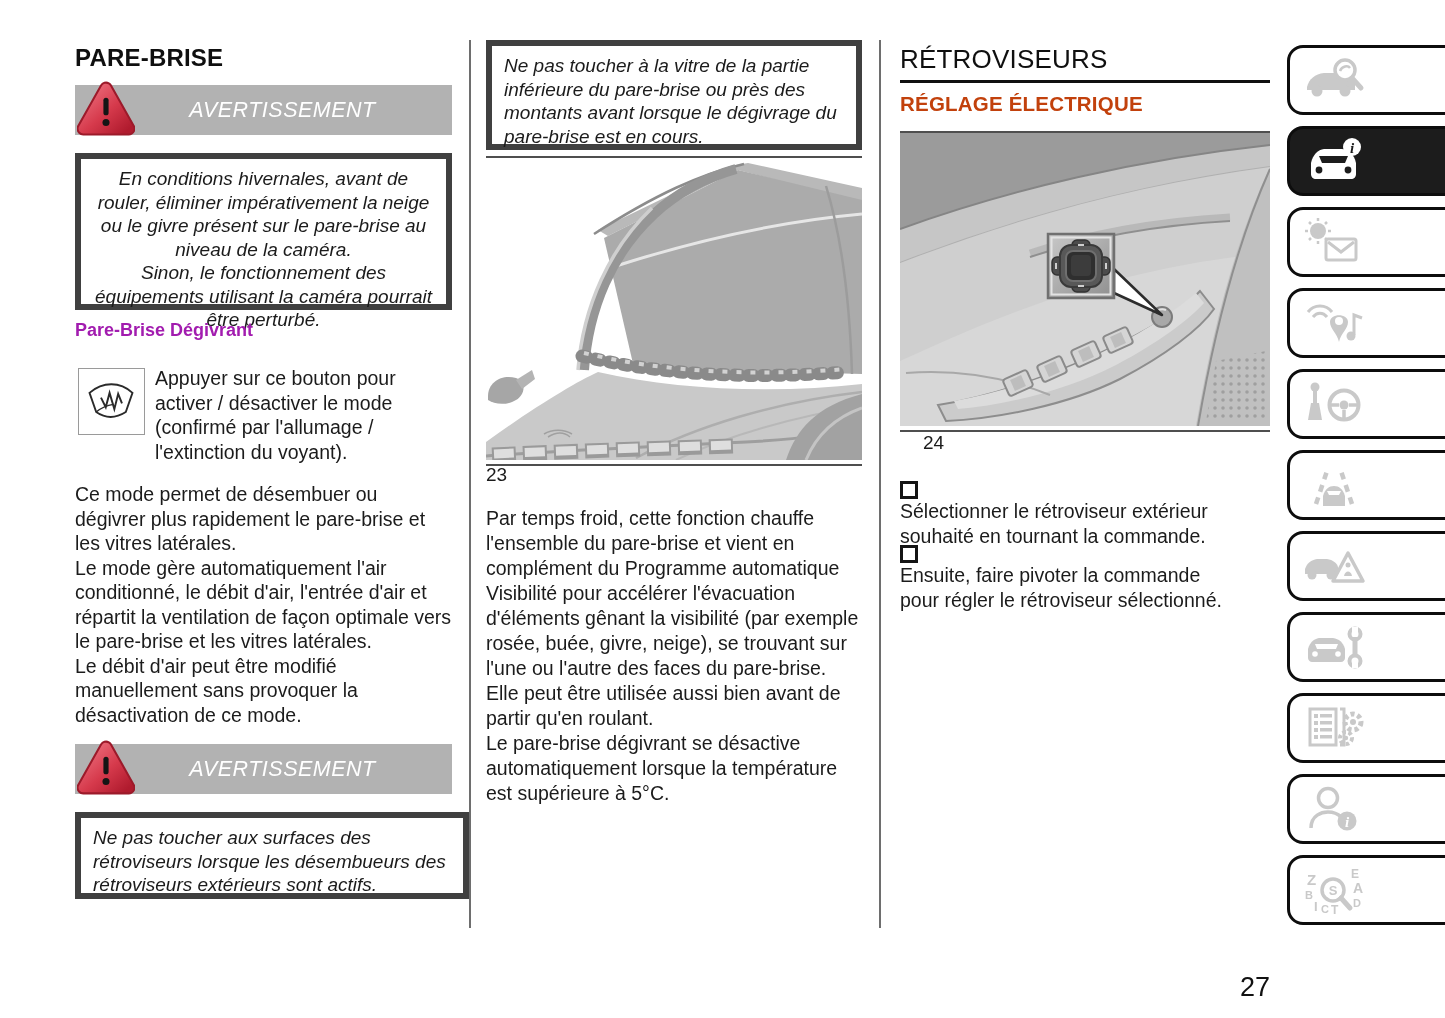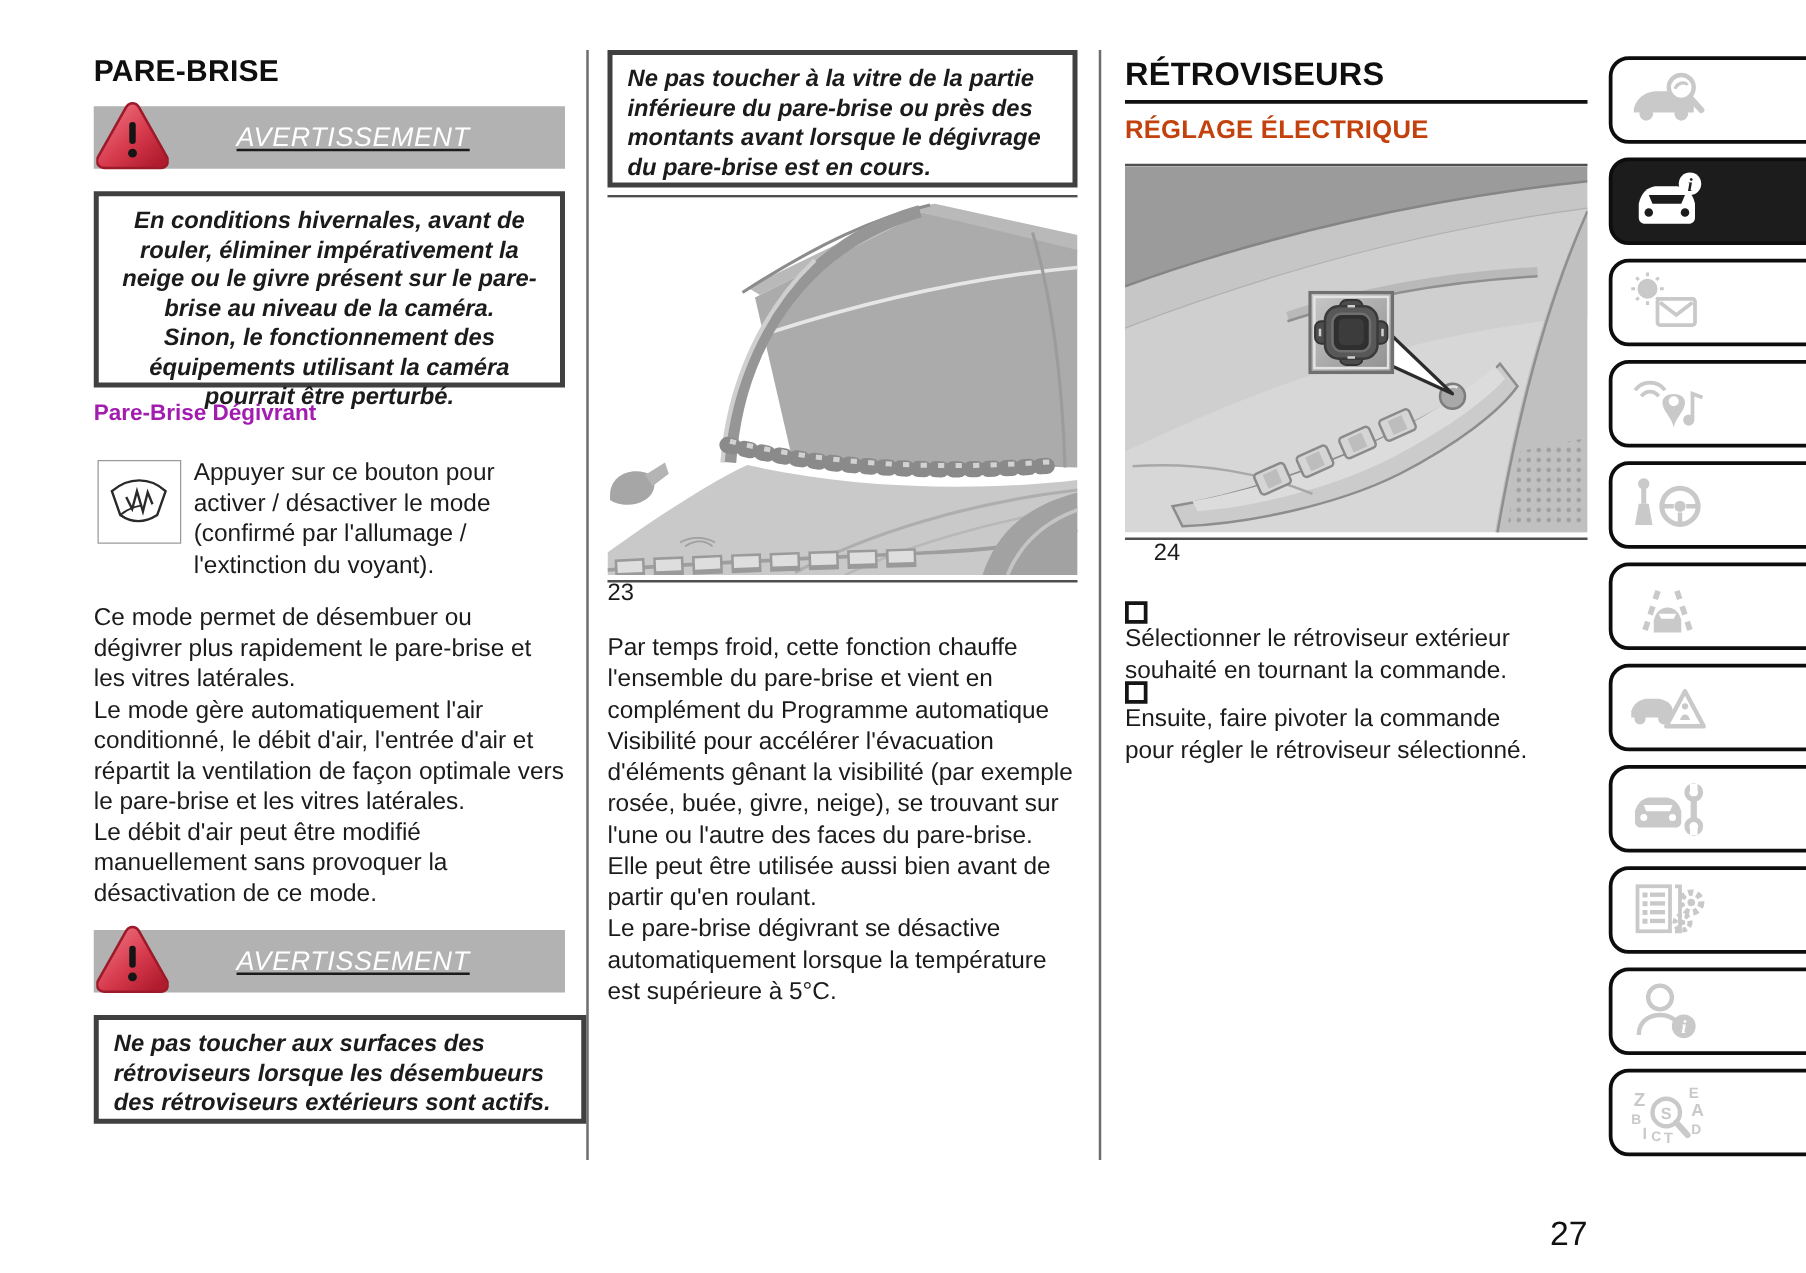--- a/index.html
+++ b/index.html
@@ -3,35 +3,35 @@
 <meta charset="utf-8">
 <style>
   html,body{margin:0;padding:0;background:#fff;}
   #page{position:relative;width:1445px;height:1018px;background:#ffffff;overflow:hidden;
         font-family:"Liberation Sans",sans-serif;color:#1b1b1b;}
   .abs{position:absolute;}
   
   .divider{position:absolute;top:40px;height:888px;width:2px;background:#6e6e6e;}
   
   .h1{font-weight:900;font-size:24px;letter-spacing:.2px;color:#0f0f0f;}
-  .h1-big{font-weight:700;font-size:26px;letter-spacing:.2px;color:#0f0f0f;}
+  .h1-big{font-weight:400;font-size:26px;letter-spacing:.2px;color:#0f0f0f;}
   .h2{font-weight:700;font-size:18px;color:#a21caf;}
   .h2-caps{font-weight:900;font-size:20.5px;letter-spacing:.2px;color:#c2410c;}
   .rule{position:absolute;height:3px;background:#101010;}
   
   .body-text{font-size:19.5px;line-height:24.5px;white-space:pre-line;}
   .body-text-m{font-size:19.5px;line-height:25px;white-space:pre-line;}
   
   .warn-band{position:absolute;height:50px;background:#b2b2b2;display:flex;align-items:center;
-             justify-content:center;padding-left:38px;box-sizing:border-box;text-decoration:underline;}
+             justify-content:center;padding-left:38px;box-sizing:border-box;}
   .warn-band span{color:#ffffff;font-style:italic;font-size:21.5px;letter-spacing:.5px;}
   .warn-tri{position:absolute;left:2px;top:-6px;}
   
-  .warn-box{position:absolute;border:4px solid #404040;box-sizing:border-box;
-            padding:8px 12px;font-style:italic;font-size:19px;line-height:23.5px;white-space:pre-line;font-weight:bold;}
+  .warn-box{position:absolute;border:6px solid #404040;box-sizing:border-box;
+            padding:8px 12px;font-style:italic;font-size:19px;line-height:23.5px;white-space:pre-line;}
   
   .figure{position:absolute;border-top:2px solid #4f4f4f;border-bottom:2px solid #4f4f4f;background:#fff;}
   .fig-caption{position:absolute;font-size:19px;color:#1b1b1b;}
   
   .btn-ico-box{position:absolute;width:67px;height:67px;border:1.5px solid #9a9a9a;background:#fff;box-sizing:border-box;}
   
   .bullet-item{position:absolute;display:flex;flex-direction:column;}
   .bullet-sq{flex:0 0 auto;width:12px;height:12px;border:3px solid #141414;margin:5px 12px 0 0;}
   .bullet-txt{font-size:19.5px;line-height:25px;width:330px;}
   

